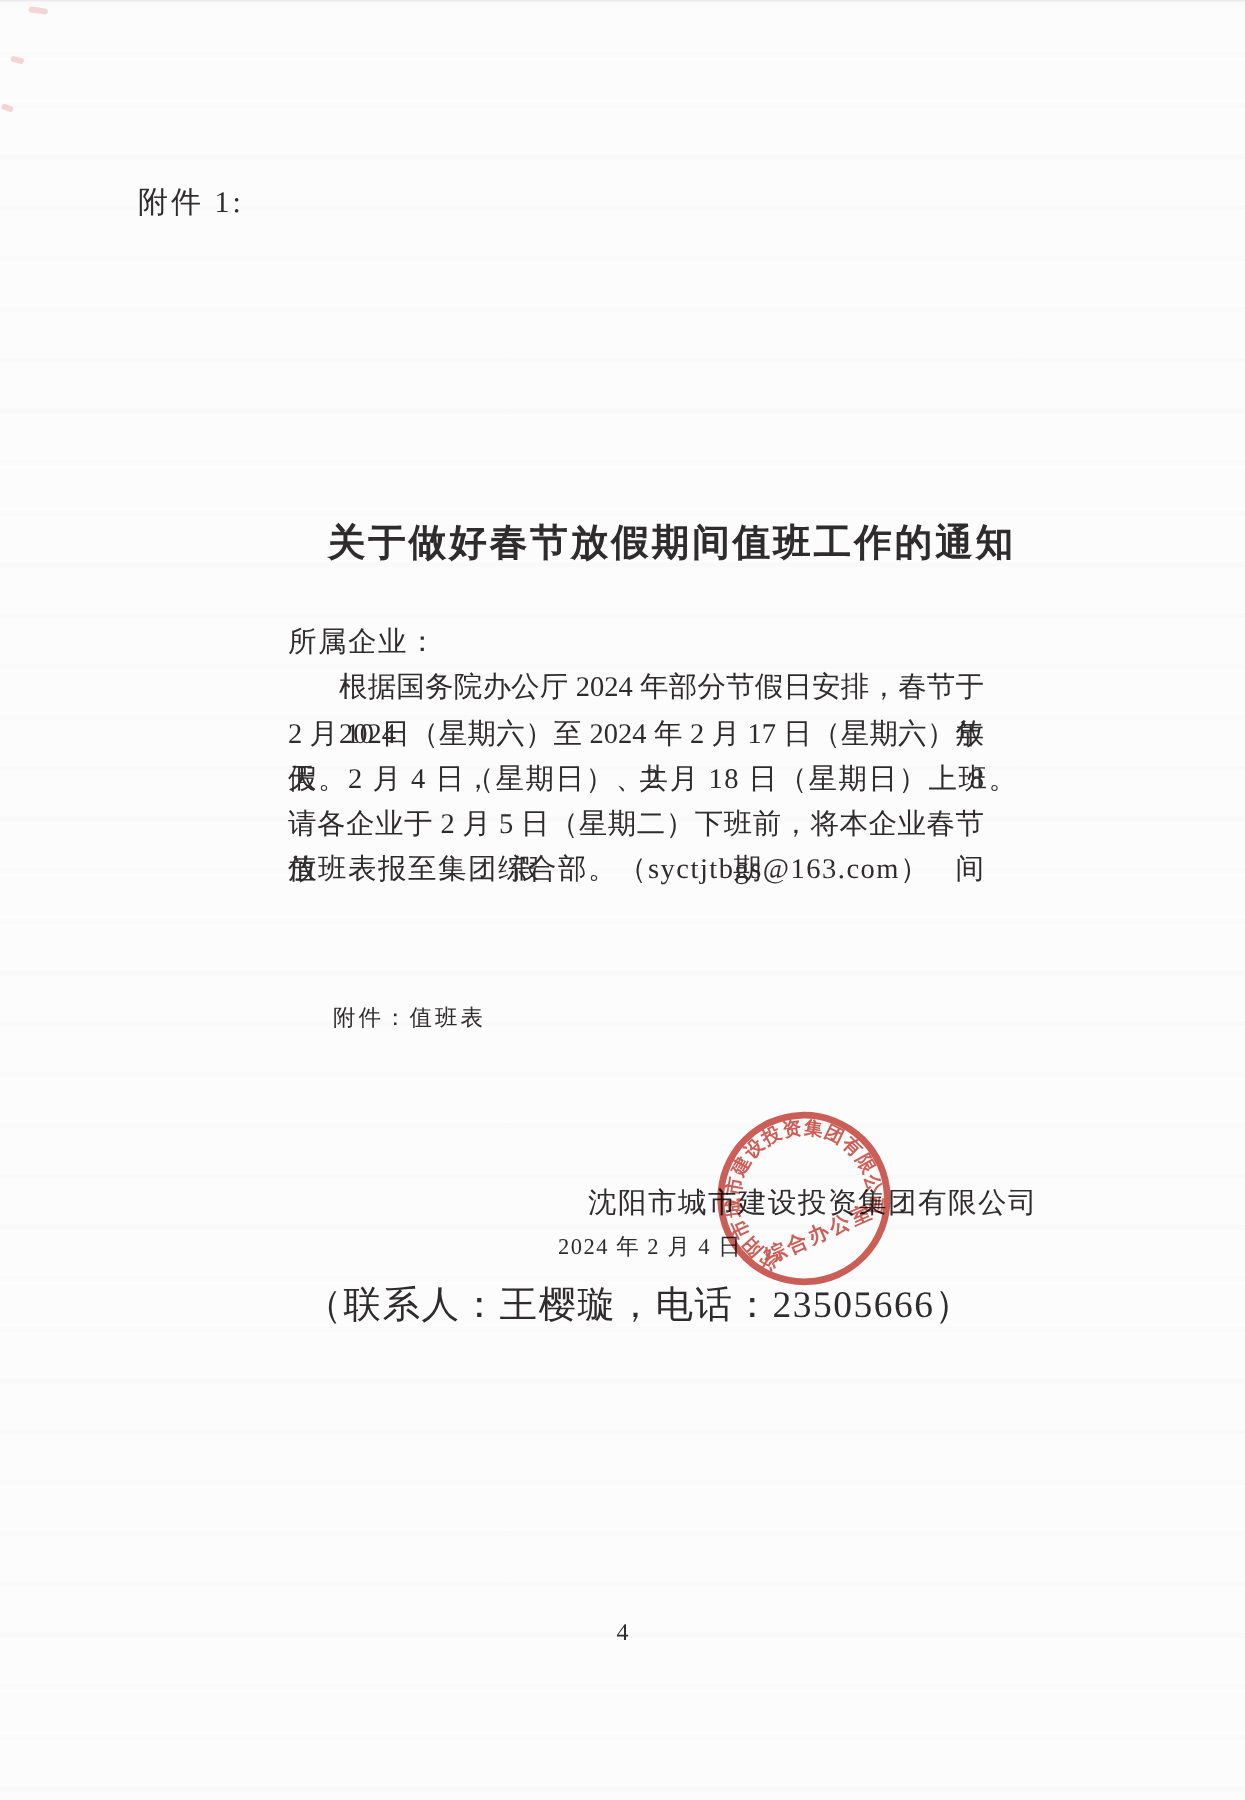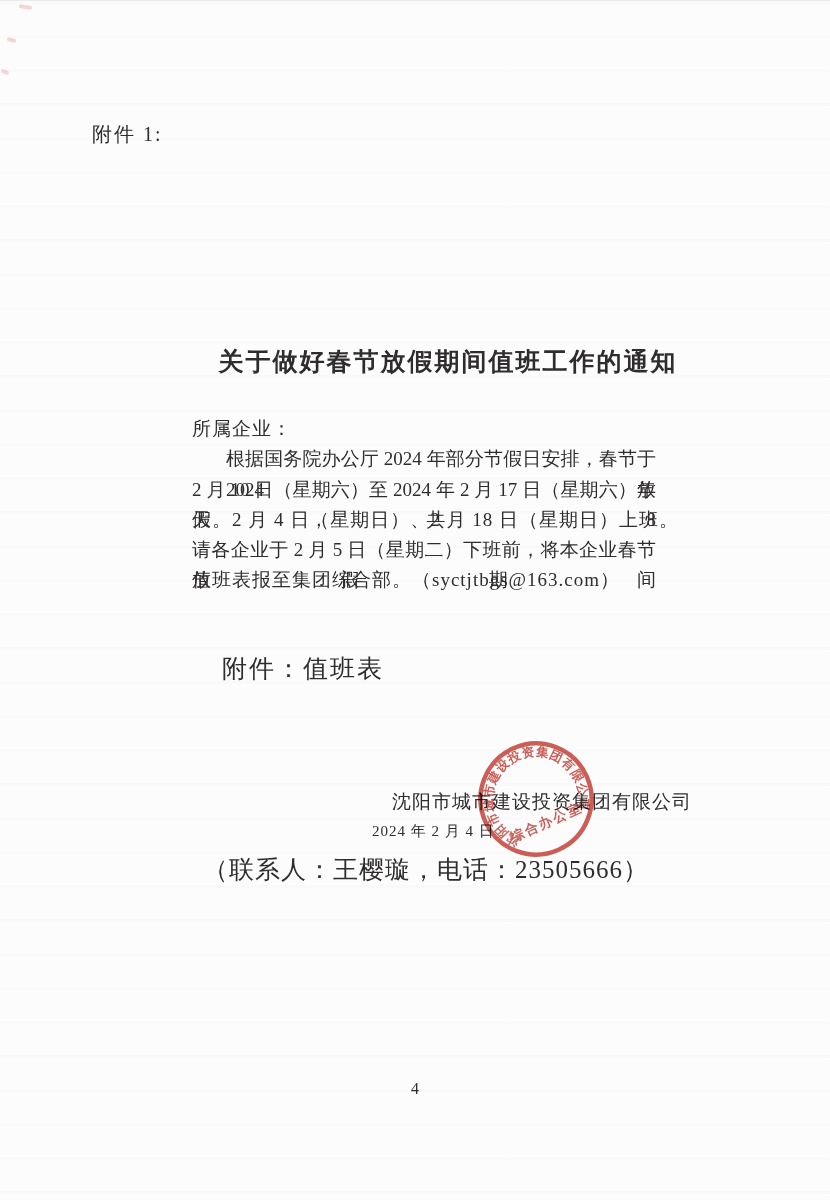--- a/index.html
+++ b/index.html
@@ -38,22 +38,22 @@
   .doc-body{
     position:absolute;left:192px;top:413px;width:464px;
     font-size:19px;
   }
   .bline{height:30.3px;line-height:30.3px;white-space:nowrap;letter-spacing:1px;}
   .bline.fill{white-space:normal;text-align:justify;text-align-last:justify;letter-spacing:0;}
   .bline.indent{padding-left:34px;}
   .bline.fill.indent{padding-left:34px;}
 
   .attachment-note{
-    position:absolute;left:222px;top:651px;
-    font-size:25px;letter-spacing:2px;text-align:center;
+    position:absolute;left:222px;top:668px;
+    font-size:15px;letter-spacing:2px;text-align:center;
   }
   .sig-company{
     position:absolute;left:392px;top:788px;width:252px;
     text-align:center;font-size:19px;letter-spacing:1px;white-space:nowrap;
   }
   .sig-date{
     position:absolute;left:372px;top:821px;width:252px;
     text-align:left;font-size:15px;letter-spacing:1px;
   }
   .sig-contact{

